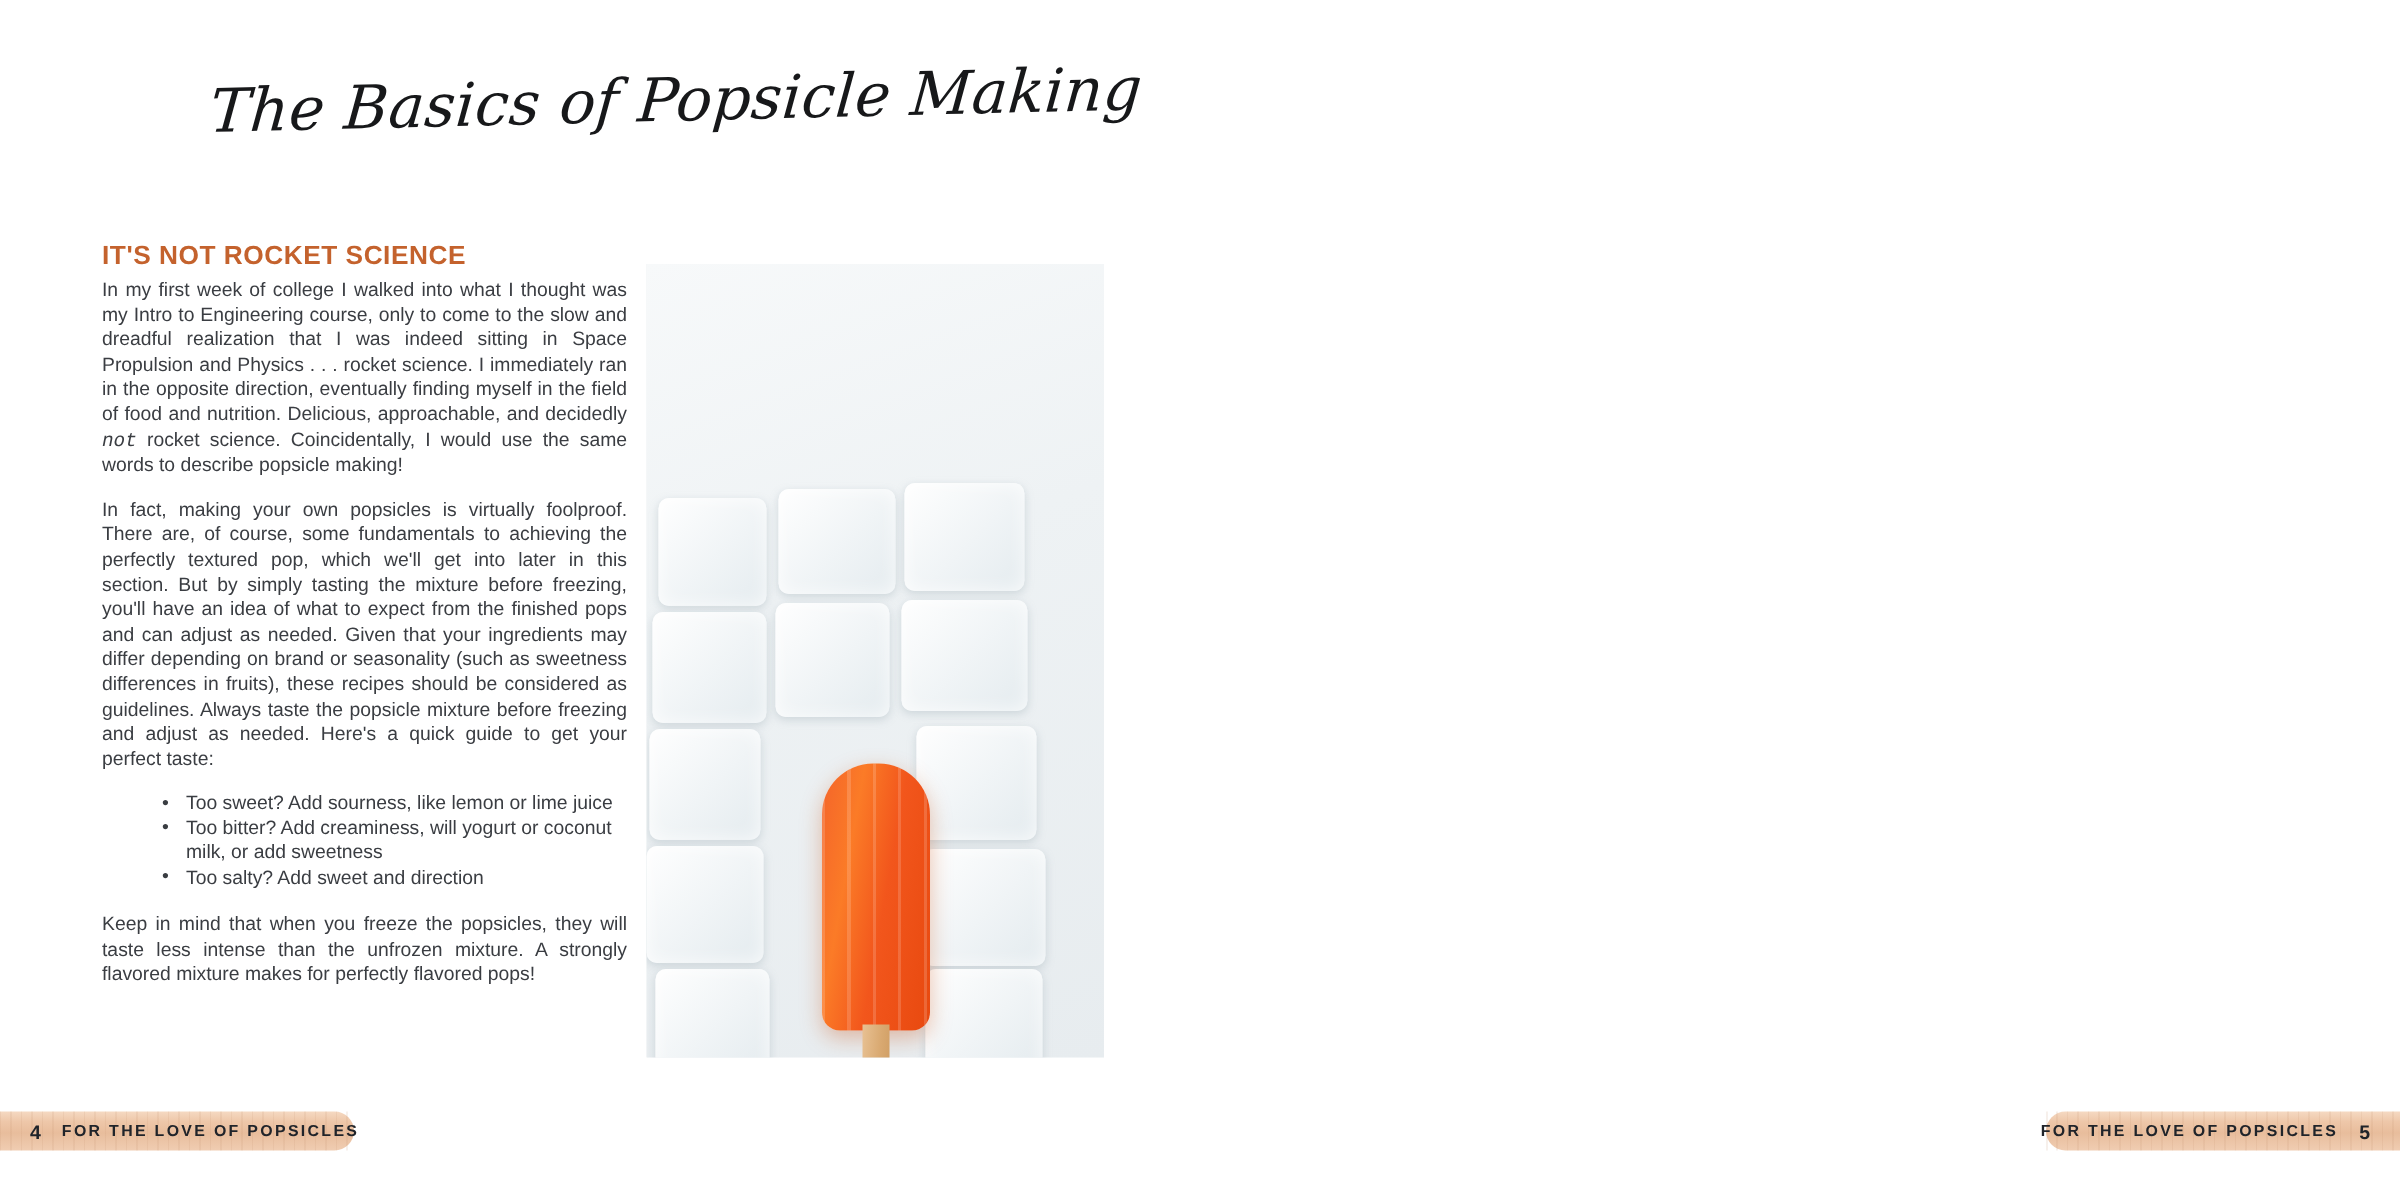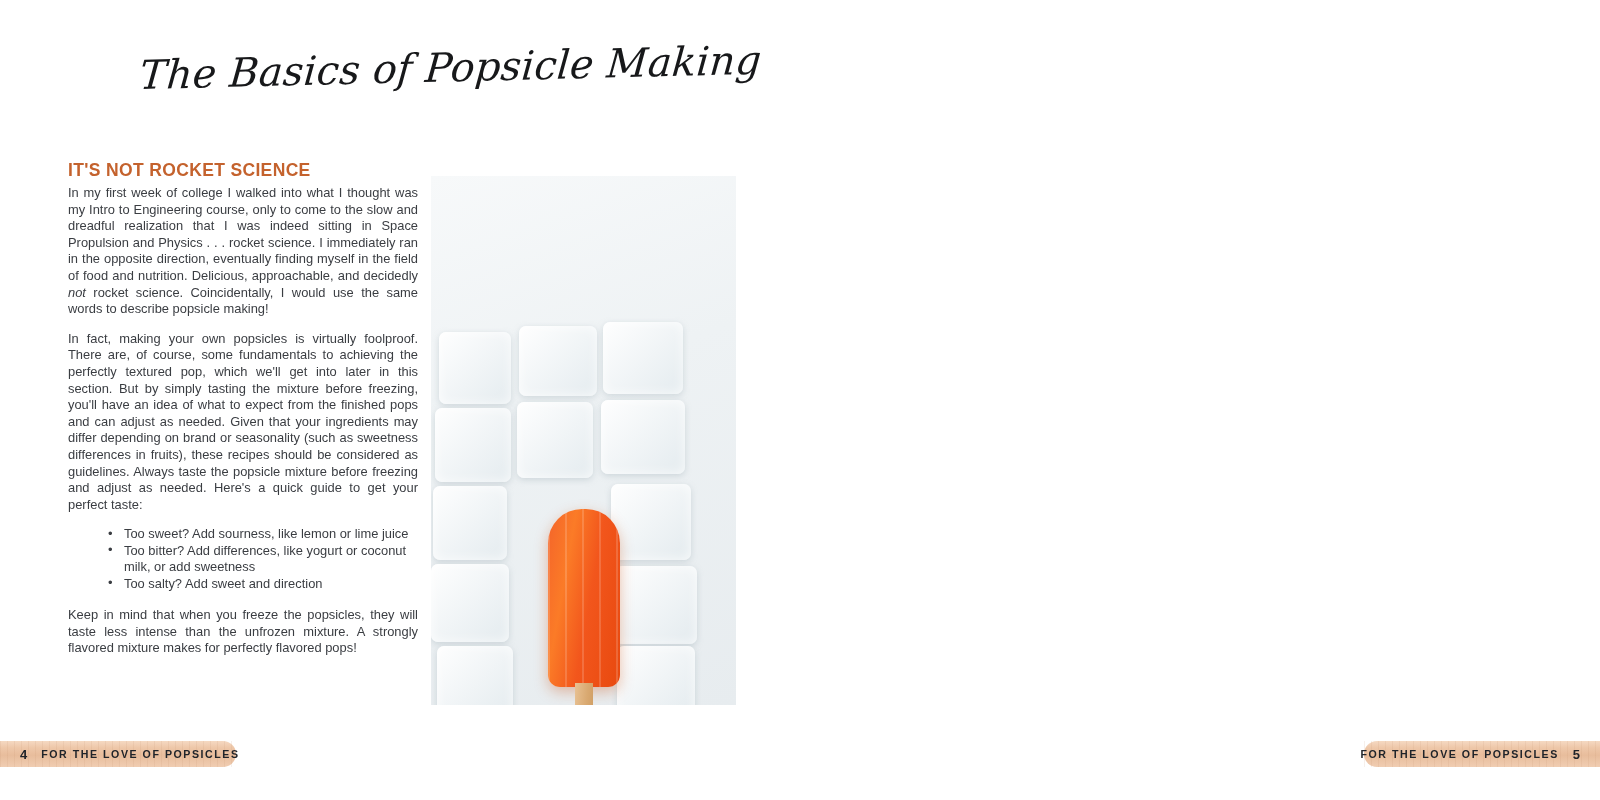--- a/index.html
+++ b/index.html
@@ -45,21 +45,21 @@
   }
   .col-l p, .col-r p {
     font-size:12.9px;
     line-height:16.6px;
     color:#3a3d42;
     text-align:justify;
     hyphens:auto;
     margin-bottom:13px;
   }
   .col-l p:last-child, .col-r p:last-child { margin-bottom:0; }
-  .col-l em, .col-r em { font-style:italic; }
+  .col-l em, .col-r em { font-style:italic;font-family:Liberation Mono, monospace; }
 
   ul.tips {
     list-style:none;
     margin:2px 0 15px 0;
     padding-left:40px;
   }
   ul.tips li {
     position:relative;
     font-size:12.9px;
     line-height:16.4px;
@@ -166,21 +166,21 @@
 
     <div class="col-l">
       <div class="sec-head">IT'S NOT ROCKET SCIENCE</div>
 
       <p><span>In my first week of college I walked into what I thought was my Intro to Engineering course, only to come to the slow and dreadful realization that I was indeed sitting in Space Propulsion and Physics . . . rocket science. I immediately ran in the opposite direction, eventually finding myself in the field of food and nutrition. Delicious, approachable, and decidedly </span><em>not</em><span> rocket science. Coincidentally, I would use the same words to describe popsicle making!</span></p>
 
       <p>In fact, making your own popsicles is virtually foolproof. There are, of course, some fundamentals to achieving the perfectly textured pop, which we'll get into later in this section. But by simply tasting the mixture before freezing, you'll have an idea of what to expect from the finished pops and can adjust as needed. Given that your ingredients may differ depending on brand or seasonality (such as sweetness differences in fruits), these recipes should be considered as guidelines. Always taste the popsicle mixture before freezing and adjust as needed. Here's a quick guide to get your perfect taste:</p>
 
       <ul class="tips">
         <li>Too sweet? Add sourness, like lemon or lime juice</li>
-        <li>Too bitter? Add differences, like yogurt or coconut milk, or add sweetness</li>
+        <li>Too bitter? Add creaminess, will yogurt or coconut milk, or add sweetness</li>
         <li>Too salty? Add sweet and direction</li>
       </ul>
 
       <p>Keep in mind that when you freeze the popsicles, they will taste less intense than the unfrozen mixture. A strongly flavored mixture makes for perfectly flavored pops!</p>
     </div>
 
     <div class="photo-pop">
       <div class="ice-bg"></div>
       <div class="ice-cube" style="left:8px;  top:156px; width:72px; height:72px;"></div>
       <div class="ice-cube" style="left:88px; top:150px; width:78px; height:70px;"></div>

